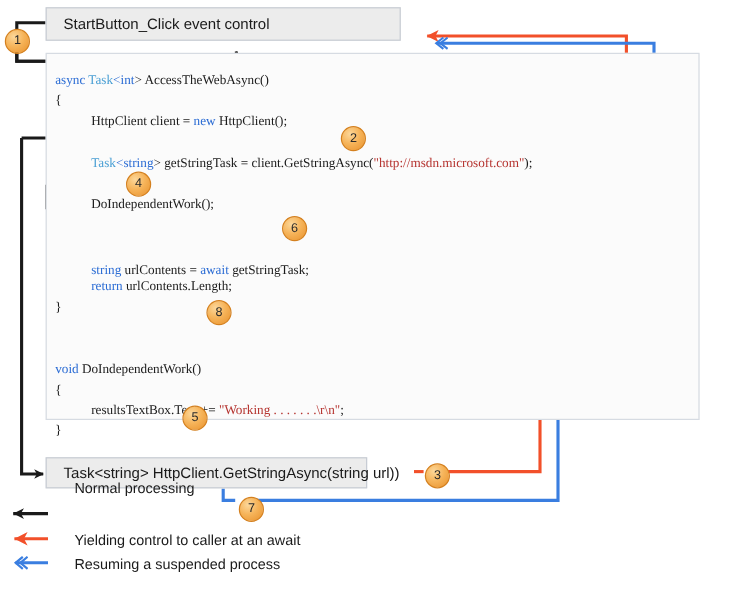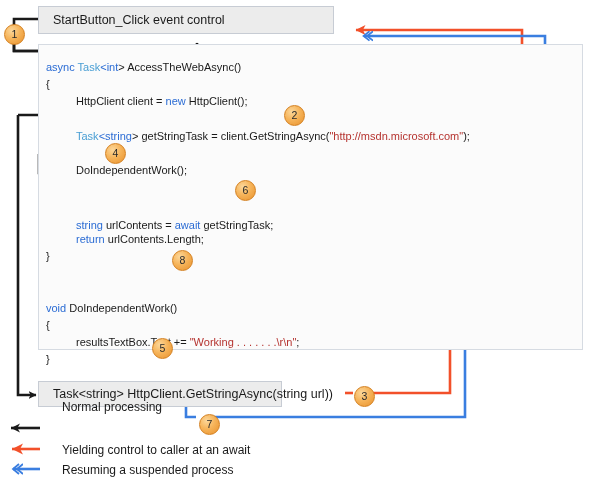--- a/index.html
+++ b/index.html
@@ -10,21 +10,21 @@
 
   
   .hdrbox{position:absolute;background:#ececec;border:1px solid #c7ccd4;
           box-sizing:border-box;}
   .hdrbox .lbl{position:absolute;left:14px;top:50%;transform:translateY(-50%);
           font-size:12.5px;color:#1a1a1a;white-space:nowrap;}
   .codepanel{position:absolute;background:#fbfbfb;border:1px solid #d6dbe2;
           box-sizing:border-box;}
 
   
-  .code{position:absolute;font-family:Liberation Sans, sans-serif;
+  .code{position:absolute;font-family:Liberation Serif, serif;
         font-size:11px;line-height:11px;white-space:pre;color:#1a1a1a;}
   .kw{color:#2b6cd4;}
   .ty{color:#4a9fd4;}
   .st{color:#b5332f;}
 
   
   .badge{position:absolute;width:21px;height:21px;border-radius:50%;
      background:radial-gradient(circle at 35% 30%, #fcd79a 0%, #f6b45a 45%, #e8912c 100%);
      border:1px solid #d4801f;box-sizing:border-box;
      font-size:10.5px;color:#2a2a2a;text-align:center;line-height:19px;
@@ -134,21 +134,21 @@
       <div class="code" style="left: 76px; top: 234px;"><span class="kw">return</span><span> urlContents.Length;</span></div>
       <div class="code" style="left: 46px; top: 251.2px;"><span>}</span></div>
       <div class="code" style="left: 46px; top: 268.4px;"><span></span></div>
       <div class="code" style="left: 46px; top: 285.6px;"><span></span></div>
       <div class="code" style="left: 46px; top: 302.8px;"><span class="kw">void</span><span> DoIndependentWork()</span></div>
       <div class="code" style="left: 46px; top: 320px;"><span>{</span></div>
       <div class="code" style="left: 76px; top: 337.2px;"><span>resultsTextBox.Text += </span><span class="st">"Working . . . . . . .\r\n"</span><span>;</span></div>
       <div class="code" style="left: 46px; top: 354.4px;"><span>}</span></div>
     </div>
 
-  <div class="hdrbox" style="left:38px;top:381px;width:244px;height:26px;">
+  <div class="hdrbox" style="left:38px;top:381px;width:268px;height:26px;">
     <span class="lbl">Task&lt;string&gt; HttpClient.GetStringAsync(string url))</span>
   </div>
 
   <div id="badgehost">
       <div class="badge" style="left: 4px; top: 24px;">1</div>
       <div class="badge" style="left: 284px; top: 105px;">2</div>
       <div class="badge" style="left: 105px; top: 143px;">4</div>
       <div class="badge" style="left: 235px; top: 180px;">6</div>
       <div class="badge" style="left: 172px; top: 250px;">8</div>
       <div class="badge" style="left: 152px; top: 338px;">5</div>

